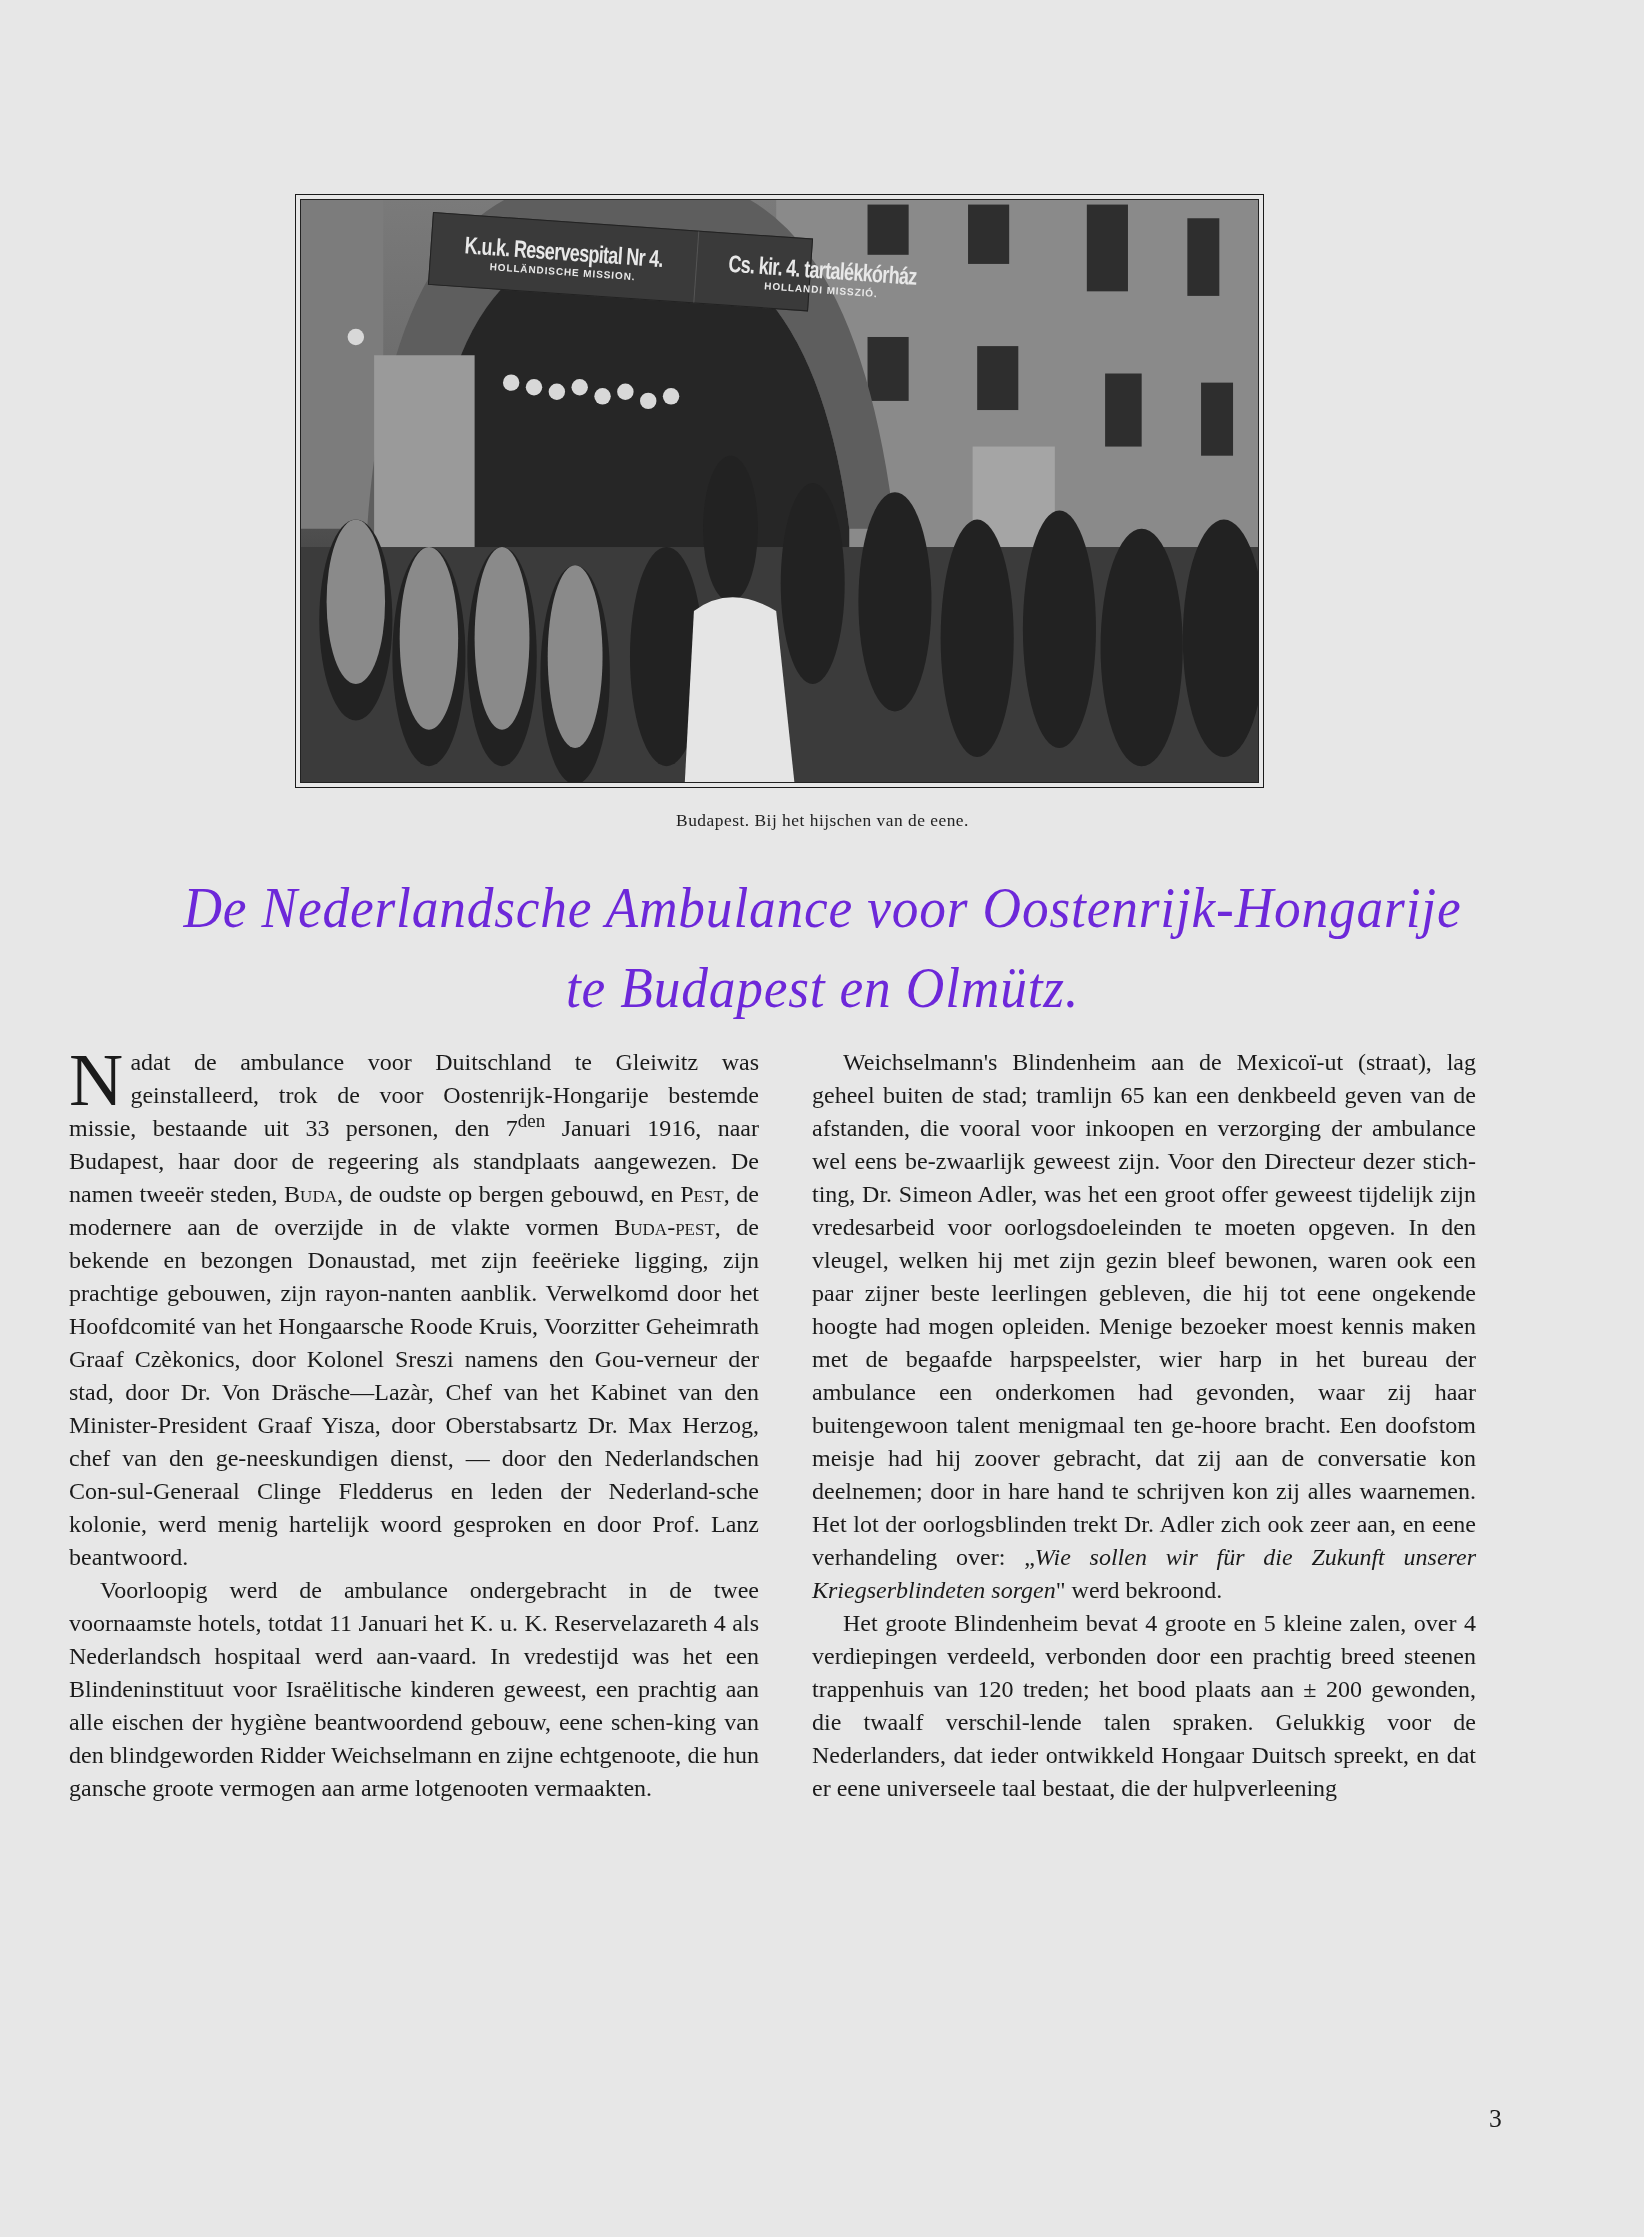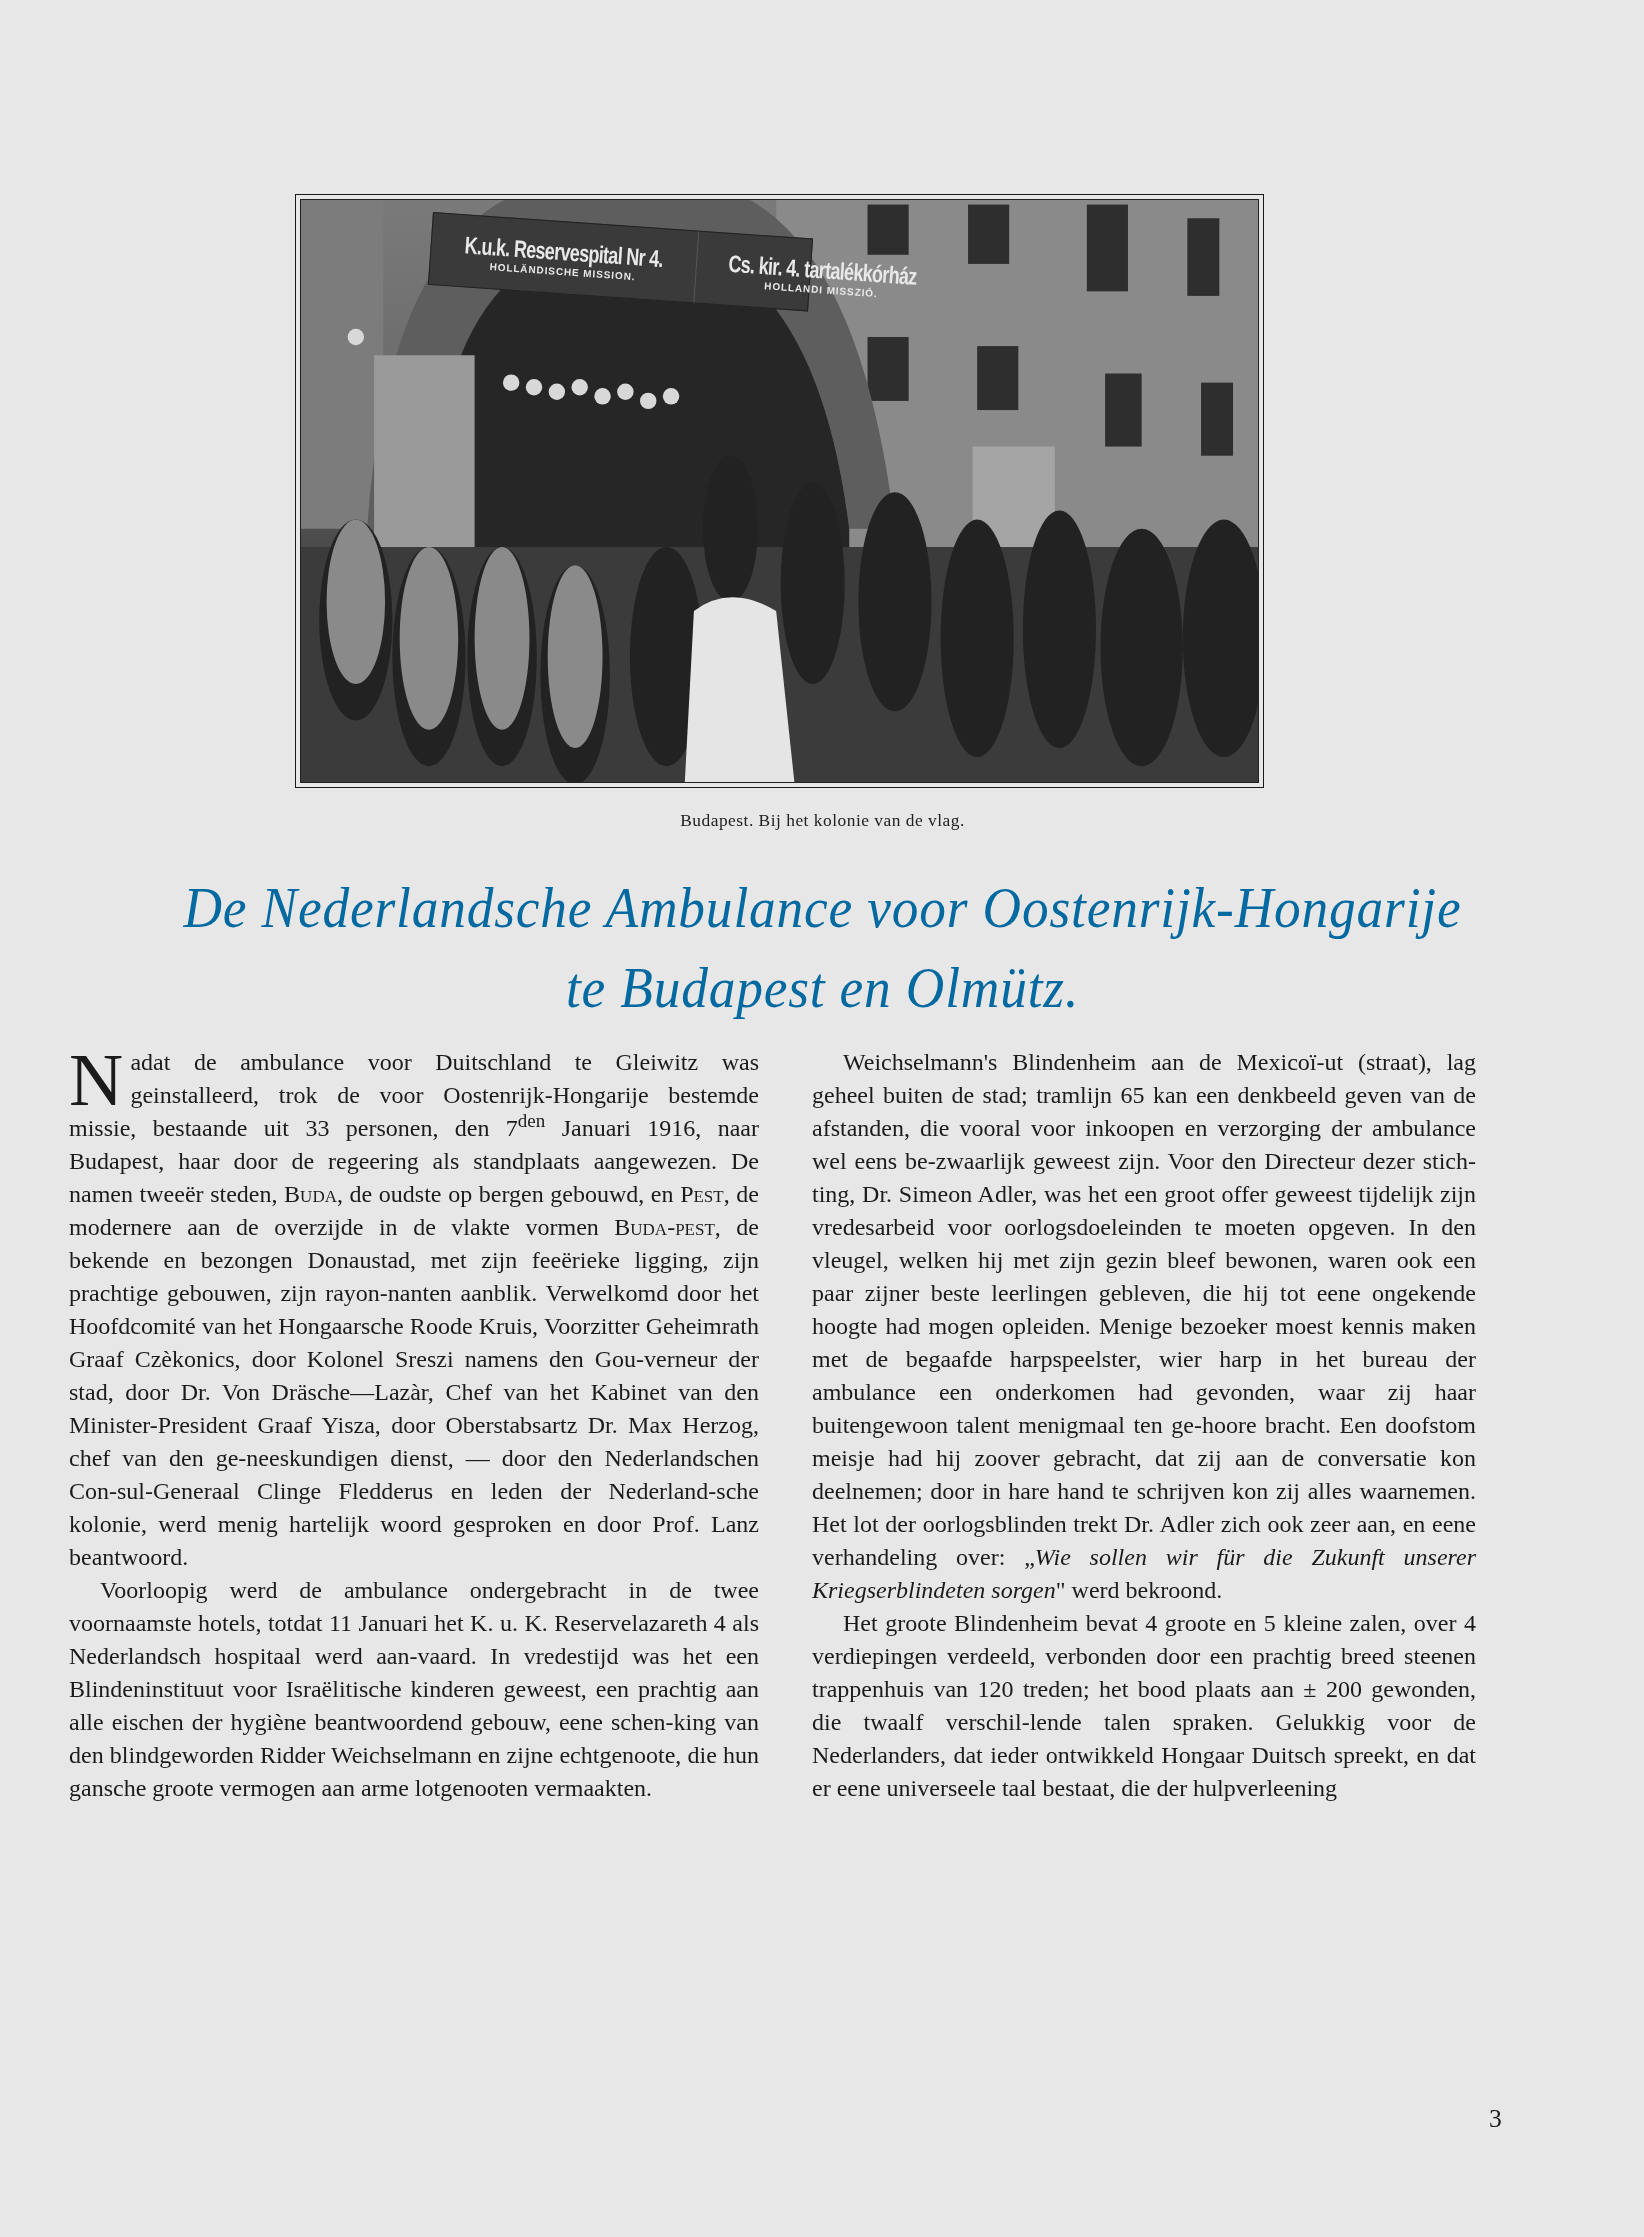--- a/index.html
+++ b/index.html
@@ -53,21 +53,21 @@
     letter-spacing: 0.5px;
     color: #222;
   }
   .title {
     position: absolute;
     left: 0; width: 1645px; top: 868px;
     text-align: center;
     font-style: italic;
     font-size: 58px;
     line-height: 80px;
-    color: #0369a1;
+    color: #6d28d9;
     letter-spacing: 0.9px;
   }
   .title span { display: block; transform: scaleX(0.92); }
   .col {
     position: absolute;
     top: 1046px;
     font-size: 24px;
     line-height: 33px;
     text-align: justify;
     hyphens: manual;
@@ -161,21 +161,21 @@
         <div class="sign-sub">HOLLÄNDISCHE MISSION.</div>
       </div>
       <div class="sign-half">
         <div class="sign-main">Cs. kir. 4. tartalékkórház</div>
         <div class="sign-sub">HOLLANDI MISSZIÓ.</div>
       </div>
     </div>
   </div>
 </div>
 
-<div class="caption">Budapest. Bij het kolonie van de vlag.</div>
+<div class="caption">Budapest. Bij het hijschen van de eene.</div>
 
 <h1 class="title" style="margin:0;font-weight:normal;">
   <span>De Nederlandsche Ambulance voor Oostenrijk-Hongarije</span>
   <span>te Budapest en Olmütz.</span>
 </h1>
 
 <div class="col col-left">
   <p><span class="dropcap">N</span><span>adat de ambulance voor Duitschland te Gleiwitz was geinstalleerd, trok de voor Oostenrijk-Hongarije bestemde missie, bestaande uit 33 personen, den 7</span><sup>den</sup><span> Januari 1916, naar Budapest, haar door de regeering als standplaats aangewezen. De namen tweeër steden, </span><span class="sc">Buda</span><span>, de oudste op bergen gebouwd, en </span><span class="sc">Pest</span><span>, de modernere aan de overzijde in de vlakte vormen </span><span class="sc">Buda-pest</span><span>, de bekende en bezongen Donaustad, met zijn feeërieke ligging, zijn prachtige gebouwen, zijn rayon-nanten aanblik. Verwelkomd door het Hoofdcomité van het Hongaarsche Roode Kruis, Voorzitter Geheimrath Graaf Czèkonics, door Kolonel Sreszi namens den Gou-verneur der stad, door Dr. Von Dräsche—Lazàr, Chef van het Kabinet van den Minister-President Graaf Yisza, door Oberstabsartz Dr. Max Herzog, chef van den ge-neeskundigen dienst, — door den Nederlandschen Con-sul-Generaal Clinge Fledderus en leden der Nederland-sche kolonie, werd menig hartelijk woord gesproken en door Prof. Lanz beantwoord.</span></p>
   <p class="indent">Voorloopig werd de ambulance ondergebracht in de twee voornaamste hotels, totdat 11 Januari het K. u. K. Reservelazareth 4 als Nederlandsch hospitaal werd aan-vaard. In vredestijd was het een Blindeninstituut voor Israëlitische kinderen geweest, een prachtig aan alle eischen der hygiène beantwoordend gebouw, eene schen-king van den blindgeworden Ridder Weichselmann en zijne echtgenoote, die hun gansche groote vermogen aan arme lotgenooten vermaakten.</p>
 </div>

